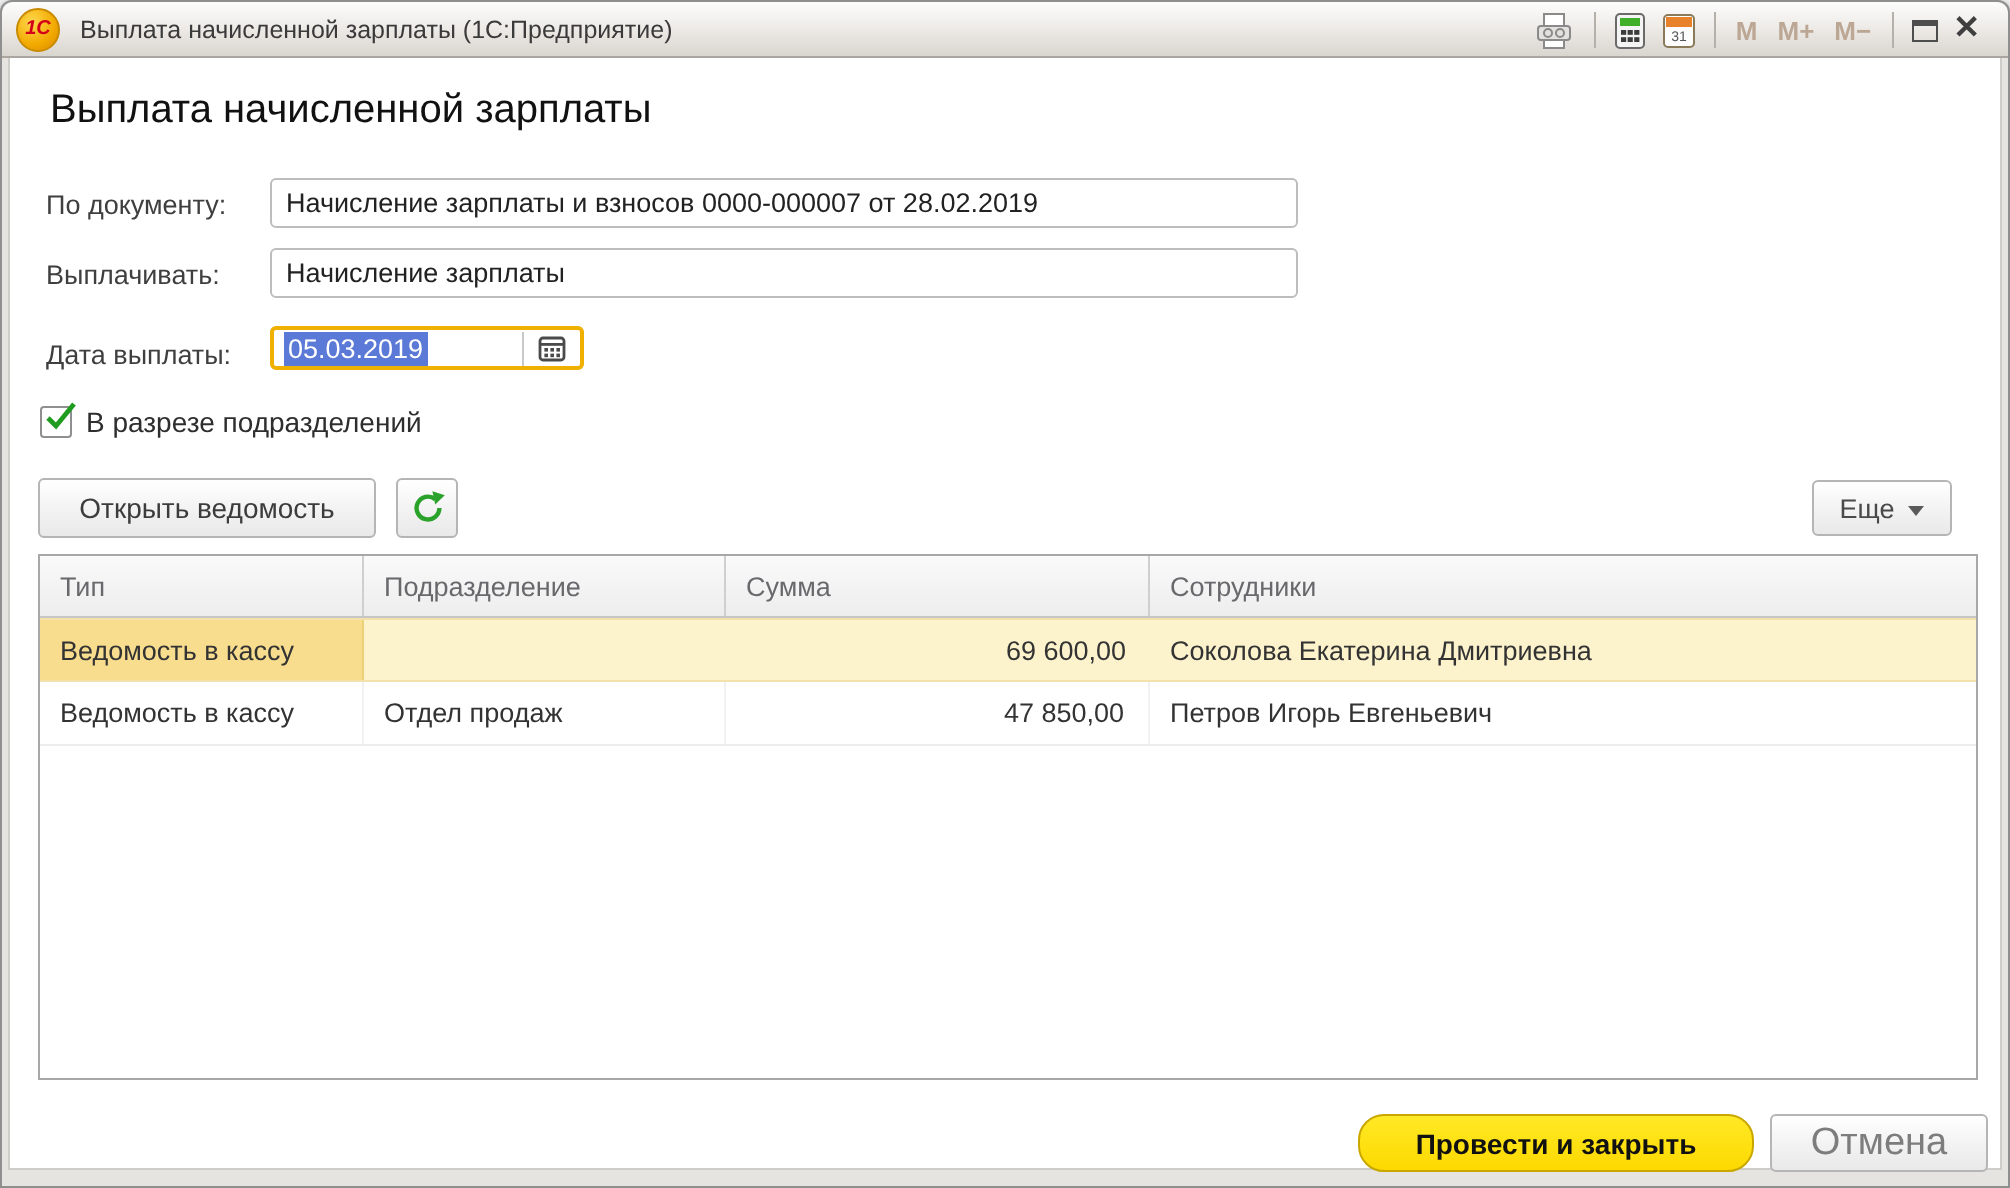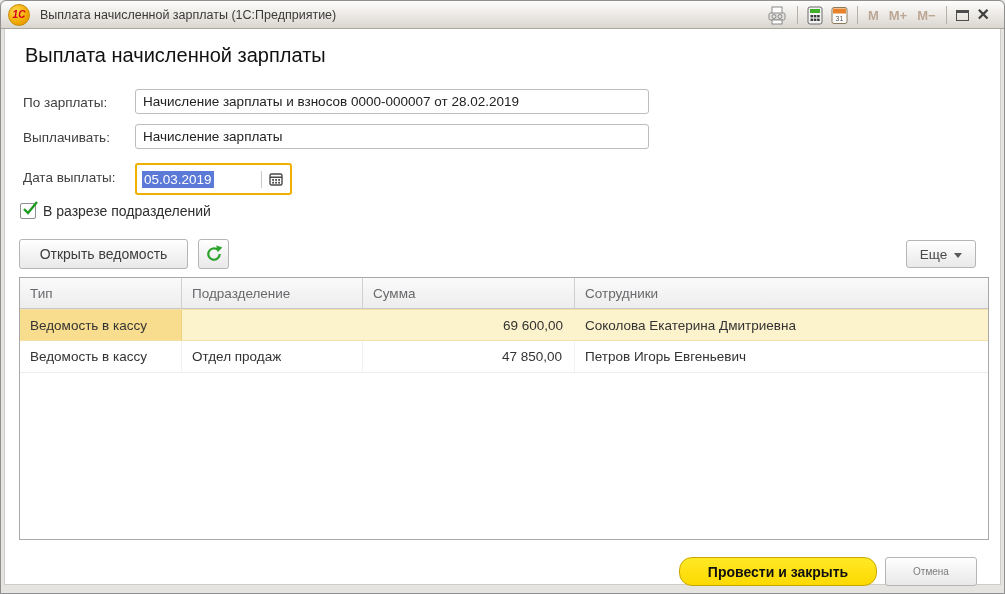--- a/index.html
+++ b/index.html
@@ -50,21 +50,21 @@
 
   .field-label{ position:absolute; left:18px; font-size:13.5px; color:#3f3f3f; }
   .input-box{
     position:absolute; left:130px; width:514px; height:25px;
     border:1px solid #bdbdbd; border-radius:3px;
     font-size:13.5px; color:#222; padding:0 7px;
     display:flex; align-items:center; background:#fff; white-space:nowrap; overflow:hidden;
   }
 
   .date-wrap{
-    position:absolute; left:130px; top:134px; width:157px; height:32px;
+    position:absolute; left:130px; top:134px; width:157px; height:22px;
     border:2px solid #f0b000; border-radius:3px; background:#fff;
     display:flex; align-items:center;
   }
   .date-text{ margin-left:5px; font-size:13.5px; background:#5b79d6; color:#fff; padding:1px 2px; }
   .date-sep{ width:1px; height:17px; background:#c9c9c9; margin-left:auto; }
   .date-pick{ width:28px; height:100%; display:flex; align-items:center; justify-content:center; cursor:pointer; }
 
   .chk-row{ position:absolute; left:15px; top:174px; display:flex; align-items:center; }
   .chk-box{ position:relative; width:16px; height:16px; border:1px solid #8f8f8f; background:#fff; border-radius:2px; }
   .chk-box svg{ position:absolute; left:1px; top:-3px; overflow:visible; }
@@ -107,22 +107,22 @@
 
   
   .btn-submit{
     position:absolute; left:674px; top:528px; width:198px; height:29px;
     background:linear-gradient(#ffe926,#fcd900);
     border:1px solid #c9a700; border-radius:13px;
     font-size:14px; font-weight:bold; color:#111;
     display:flex; align-items:center; justify-content:center; cursor:pointer;
   }
   .btn-cancel{
-    position:absolute; left:880px; top:528px; width:92px; height:29px;
-    font-size:10px; color:#7d7d7d;
+    position:absolute; left:880px; top:528px; width:109px; height:29px;
+    font-size:19px; color:#7d7d7d;
   }
 </style>
 </head>
 <body>
 
 <div class="window">
 
   <div class="titlebar">
     <div class="logo">1С</div>
     <div class="titlebar-title">Выплата начисленной зарплаты (1С:Предприятие)</div>
@@ -168,21 +168,21 @@
       <div class="tb-btn">
           <span class="close-glyph">✕</span>
         </div>
     </div>
   </div>
 
   <div class="content">
 
     <div class="page-title">Выплата начисленной зарплаты</div>
 
-    <div class="field-label" style="top:66px;">По зарплаты:</div>
+    <div class="field-label" style="top:66px;">По документу:</div>
     <div class="input-box" style="top:60px;">Начисление зарплаты и взносов 0000-000007 от 28.02.2019</div>
 
     <div class="field-label" style="top:101px;">Выплачивать:</div>
     <div class="input-box" style="top:95px;">Начисление зарплаты</div>
 
     <div class="field-label" style="top:141px;">Дата выплаты:</div>
     <div class="date-wrap">
       <span class="date-text">05.03.2019</span>
       <span class="date-sep"></span>
       <span class="date-pick">

